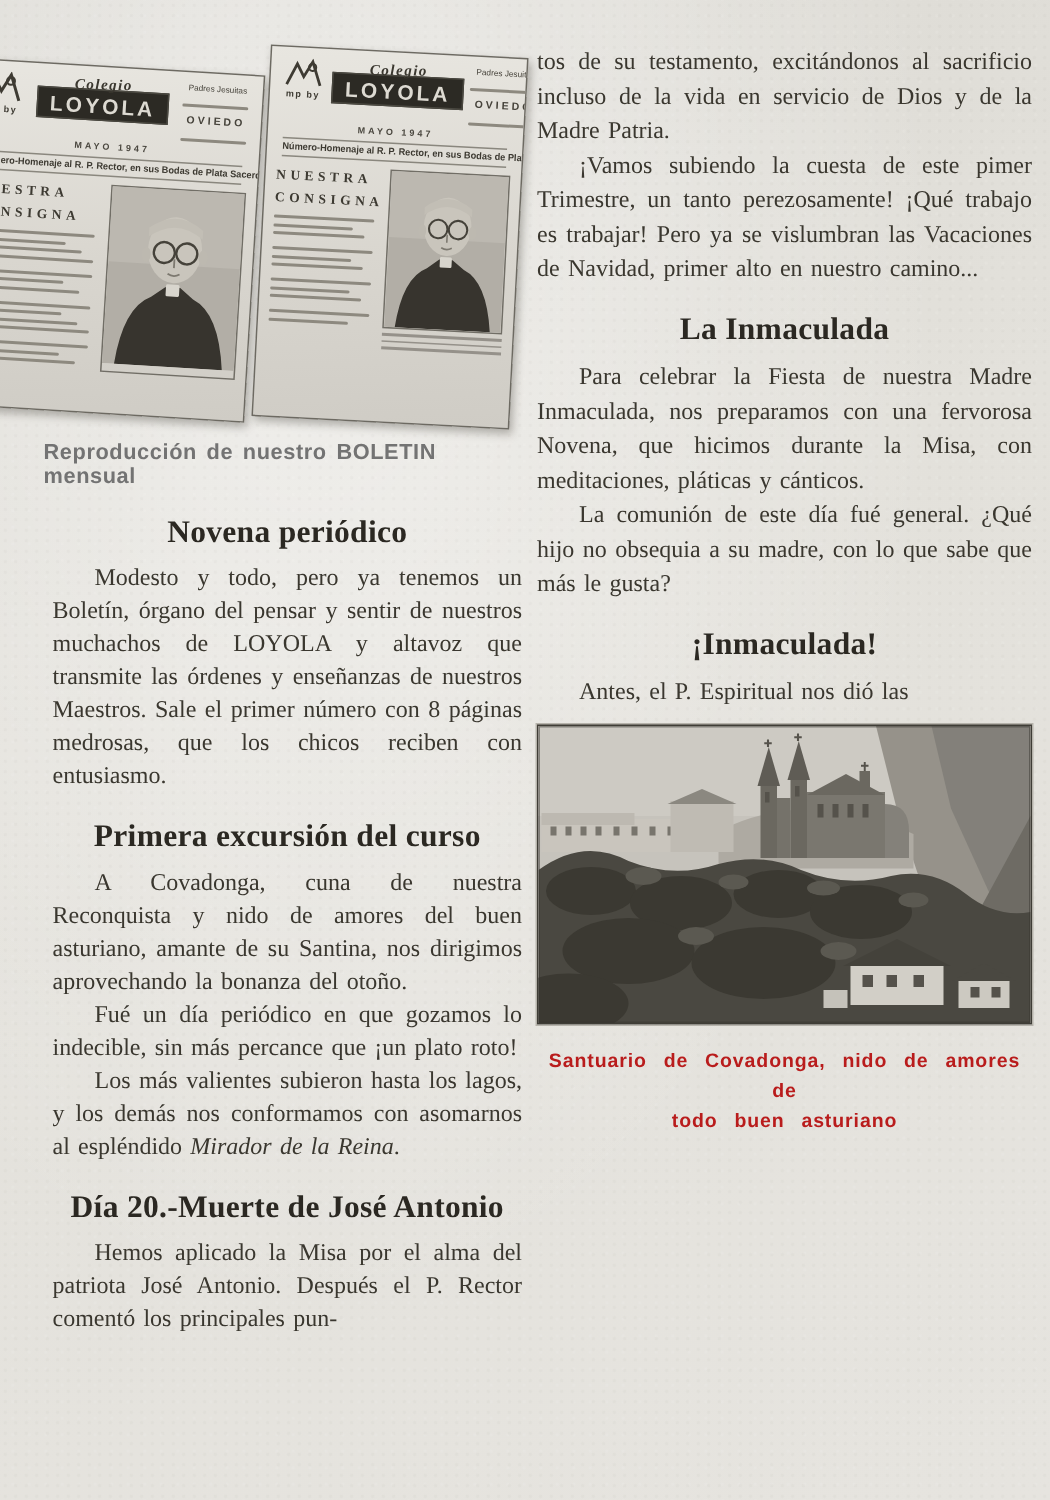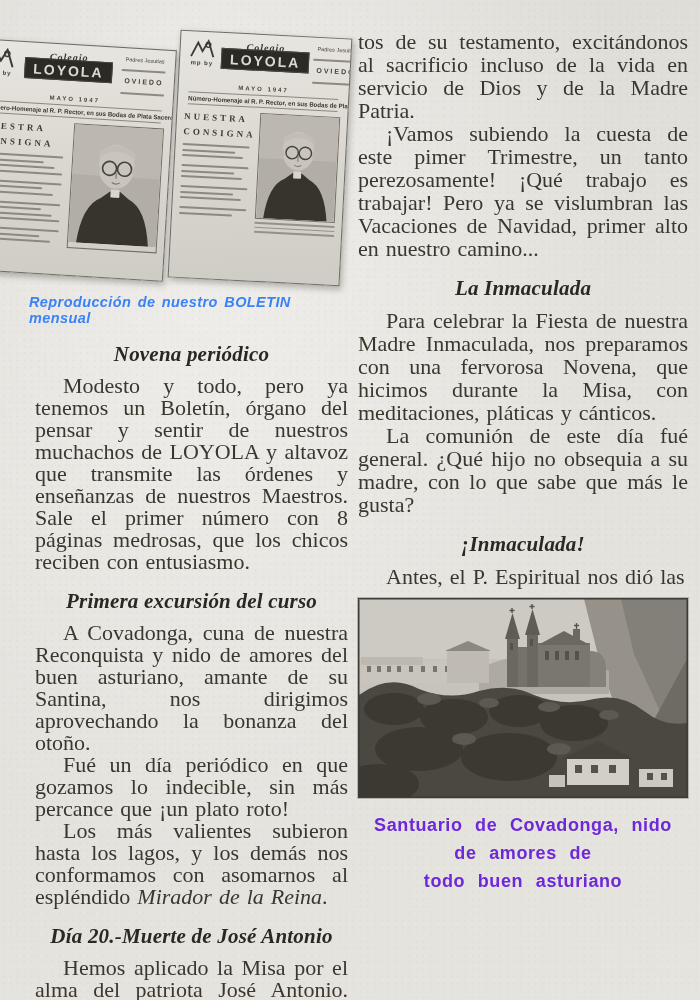--- a/index.html
+++ b/index.html
@@ -52,39 +52,39 @@
   .bars i{display:block;height:2px;background:#8d897f;margin:3.5px 0;border-radius:1px;}
   .bars i:nth-child(3n){width:86%;}.bars i:nth-child(3n+1){width:95%;}
   .bars i:nth-child(3n+2){width:74%;}.bars i:nth-child(7){width:55%;}
   .bars.gap{margin-top:8px;}
   .cov-photo{flex:0 0 auto;border:1px solid #716e66;}
   .cov-photo svg{display:block;}
   .cov-photo-caption i{display:block;height:1.8px;background:#95918a;margin:2.8px 0;}
 
   
   .boletin-caption{font-family:"Liberation Sans",sans-serif;font-weight:bold;
-    font-size:14.5px;letter-spacing:.4px;word-spacing:2px;color:#3b82f6;margin:6px 0 0 -6px;font-style:italic;}
-  h2.sec{font-size:21px;font-weight:bold;font-style:italic;text-align:center;
+    font-size:14.5px;letter-spacing:.4px;word-spacing:2px;color:#737373;margin:6px 0 0 -6px;}
+  h2.sec{font-size:21px;font-weight:bold;text-align:center;
     color:#2b2822;margin:16px 0 8px 0;letter-spacing:.2px;}
   h2.sec-month{font-family:"Liberation Serif",serif;font-style:normal;text-align:left;
     margin:18px 0 8px 2px;}
   h2.sec-month span{display:inline-block;transform:scaleX(.78);transform-origin:left;
     letter-spacing:1px;font-size:23px;}
-  p.body{font-size:22px;line-height:22px;text-align:justify;margin:0;
+  p.body{font-size:16px;line-height:22px;text-align:justify;margin:0;
     text-indent:28px;word-spacing:1.5px;}
   .col-right p.body{line-height:23px;}
   p.body.noindent{text-indent:0;}
   p.body .ital{font-style:italic;}
 
   
   .photo-fig{margin-top:10px;}
   .photo-frame{border:1px solid #3f3d36;box-shadow:0 0 0 1px #b6b3ab;}
   .photo-frame svg{display:block;}
   .photo-caption{font-family:"Liberation Sans",sans-serif;font-weight:bold;
-    font-size:18px;letter-spacing:.6px;word-spacing:7px;color:#6d28d9;
+    font-size:13px;letter-spacing:.6px;word-spacing:7px;color:#b91c1c;
     text-align:center;line-height:1.55;margin-top:14px;}
 </style>
 </head>
 <body>
 
 <div class="noise"></div>
 
 <div class="col-left">
 
   <div class="covers">

